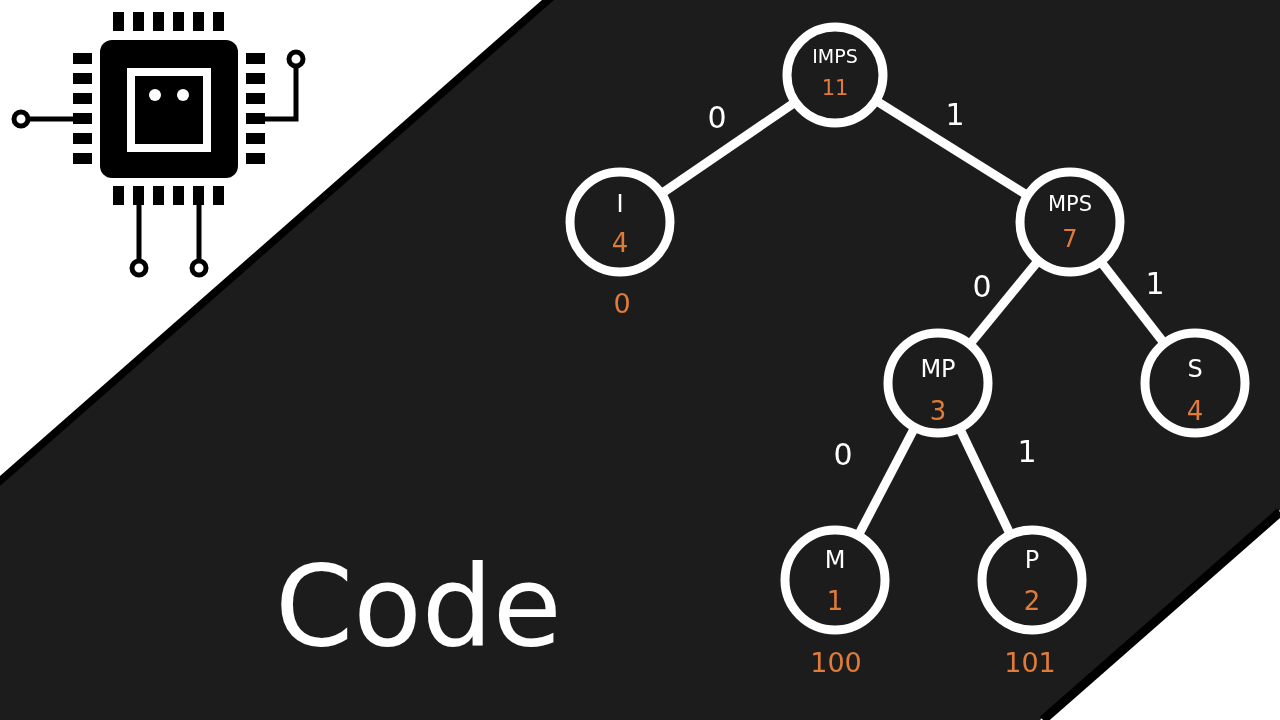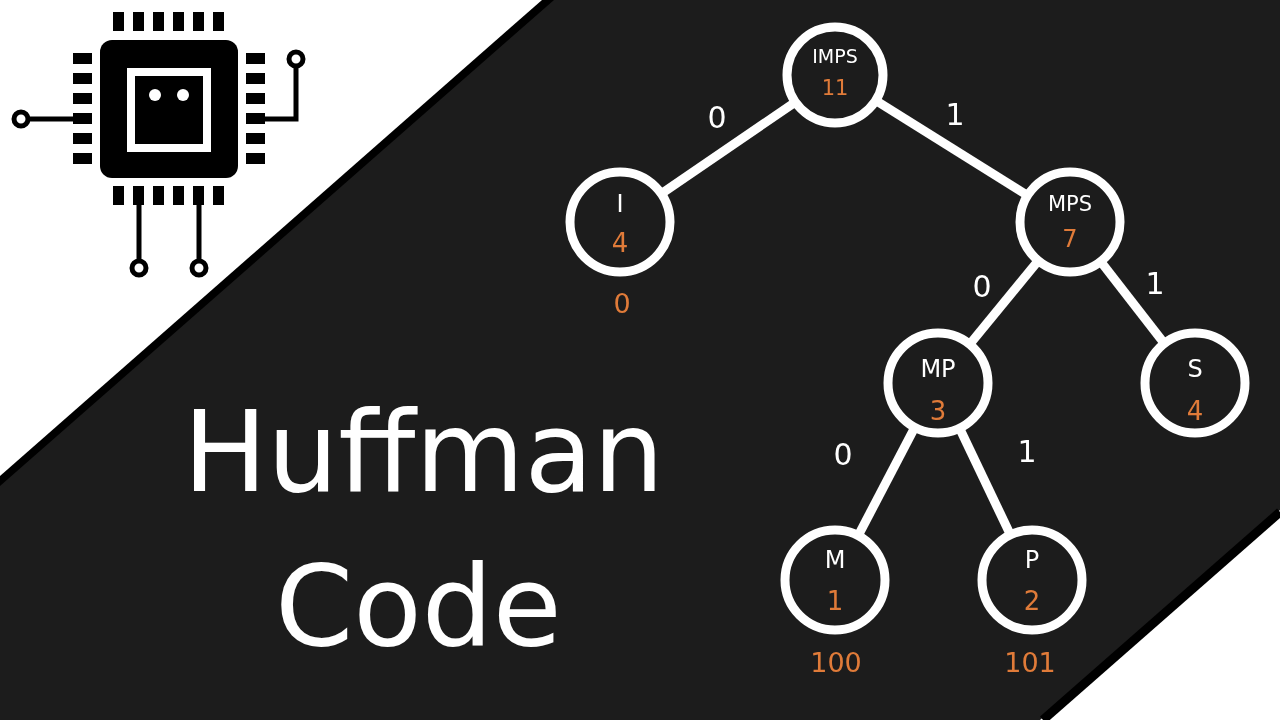--- a/index.html
+++ b/index.html
@@ -117,21 +117,20 @@
       <line x1="199" y1="205" x2="199" y2="262"></line>
     </g>
     <g stroke="#000000" stroke-width="5" fill="#ffffff">
       <circle cx="21" cy="119" r="7"></circle>
       <circle cx="296" cy="59" r="7"></circle>
       <circle cx="139" cy="268" r="7"></circle>
       <circle cx="199" cy="268" r="7"></circle>
     </g>
   </svg>
 
-  <div id="title-line-1" class="title-line">Huffman</div>
   <div id="title-line-2" class="title-line">Code</div>
 
   <svg width="1280" height="720" viewBox="0 0 1280 720">
 
     <g stroke="#ffffff" stroke-width="9" stroke-linecap="butt">
       <line x1="835" y1="75" x2="620" y2="222"></line>
       <line x1="835" y1="75" x2="1070" y2="222"></line>
       <line x1="1070" y1="222" x2="938" y2="383"></line>
       <line x1="1070" y1="222" x2="1195" y2="383"></line>
       <line x1="938" y1="383" x2="835" y2="580"></line>

